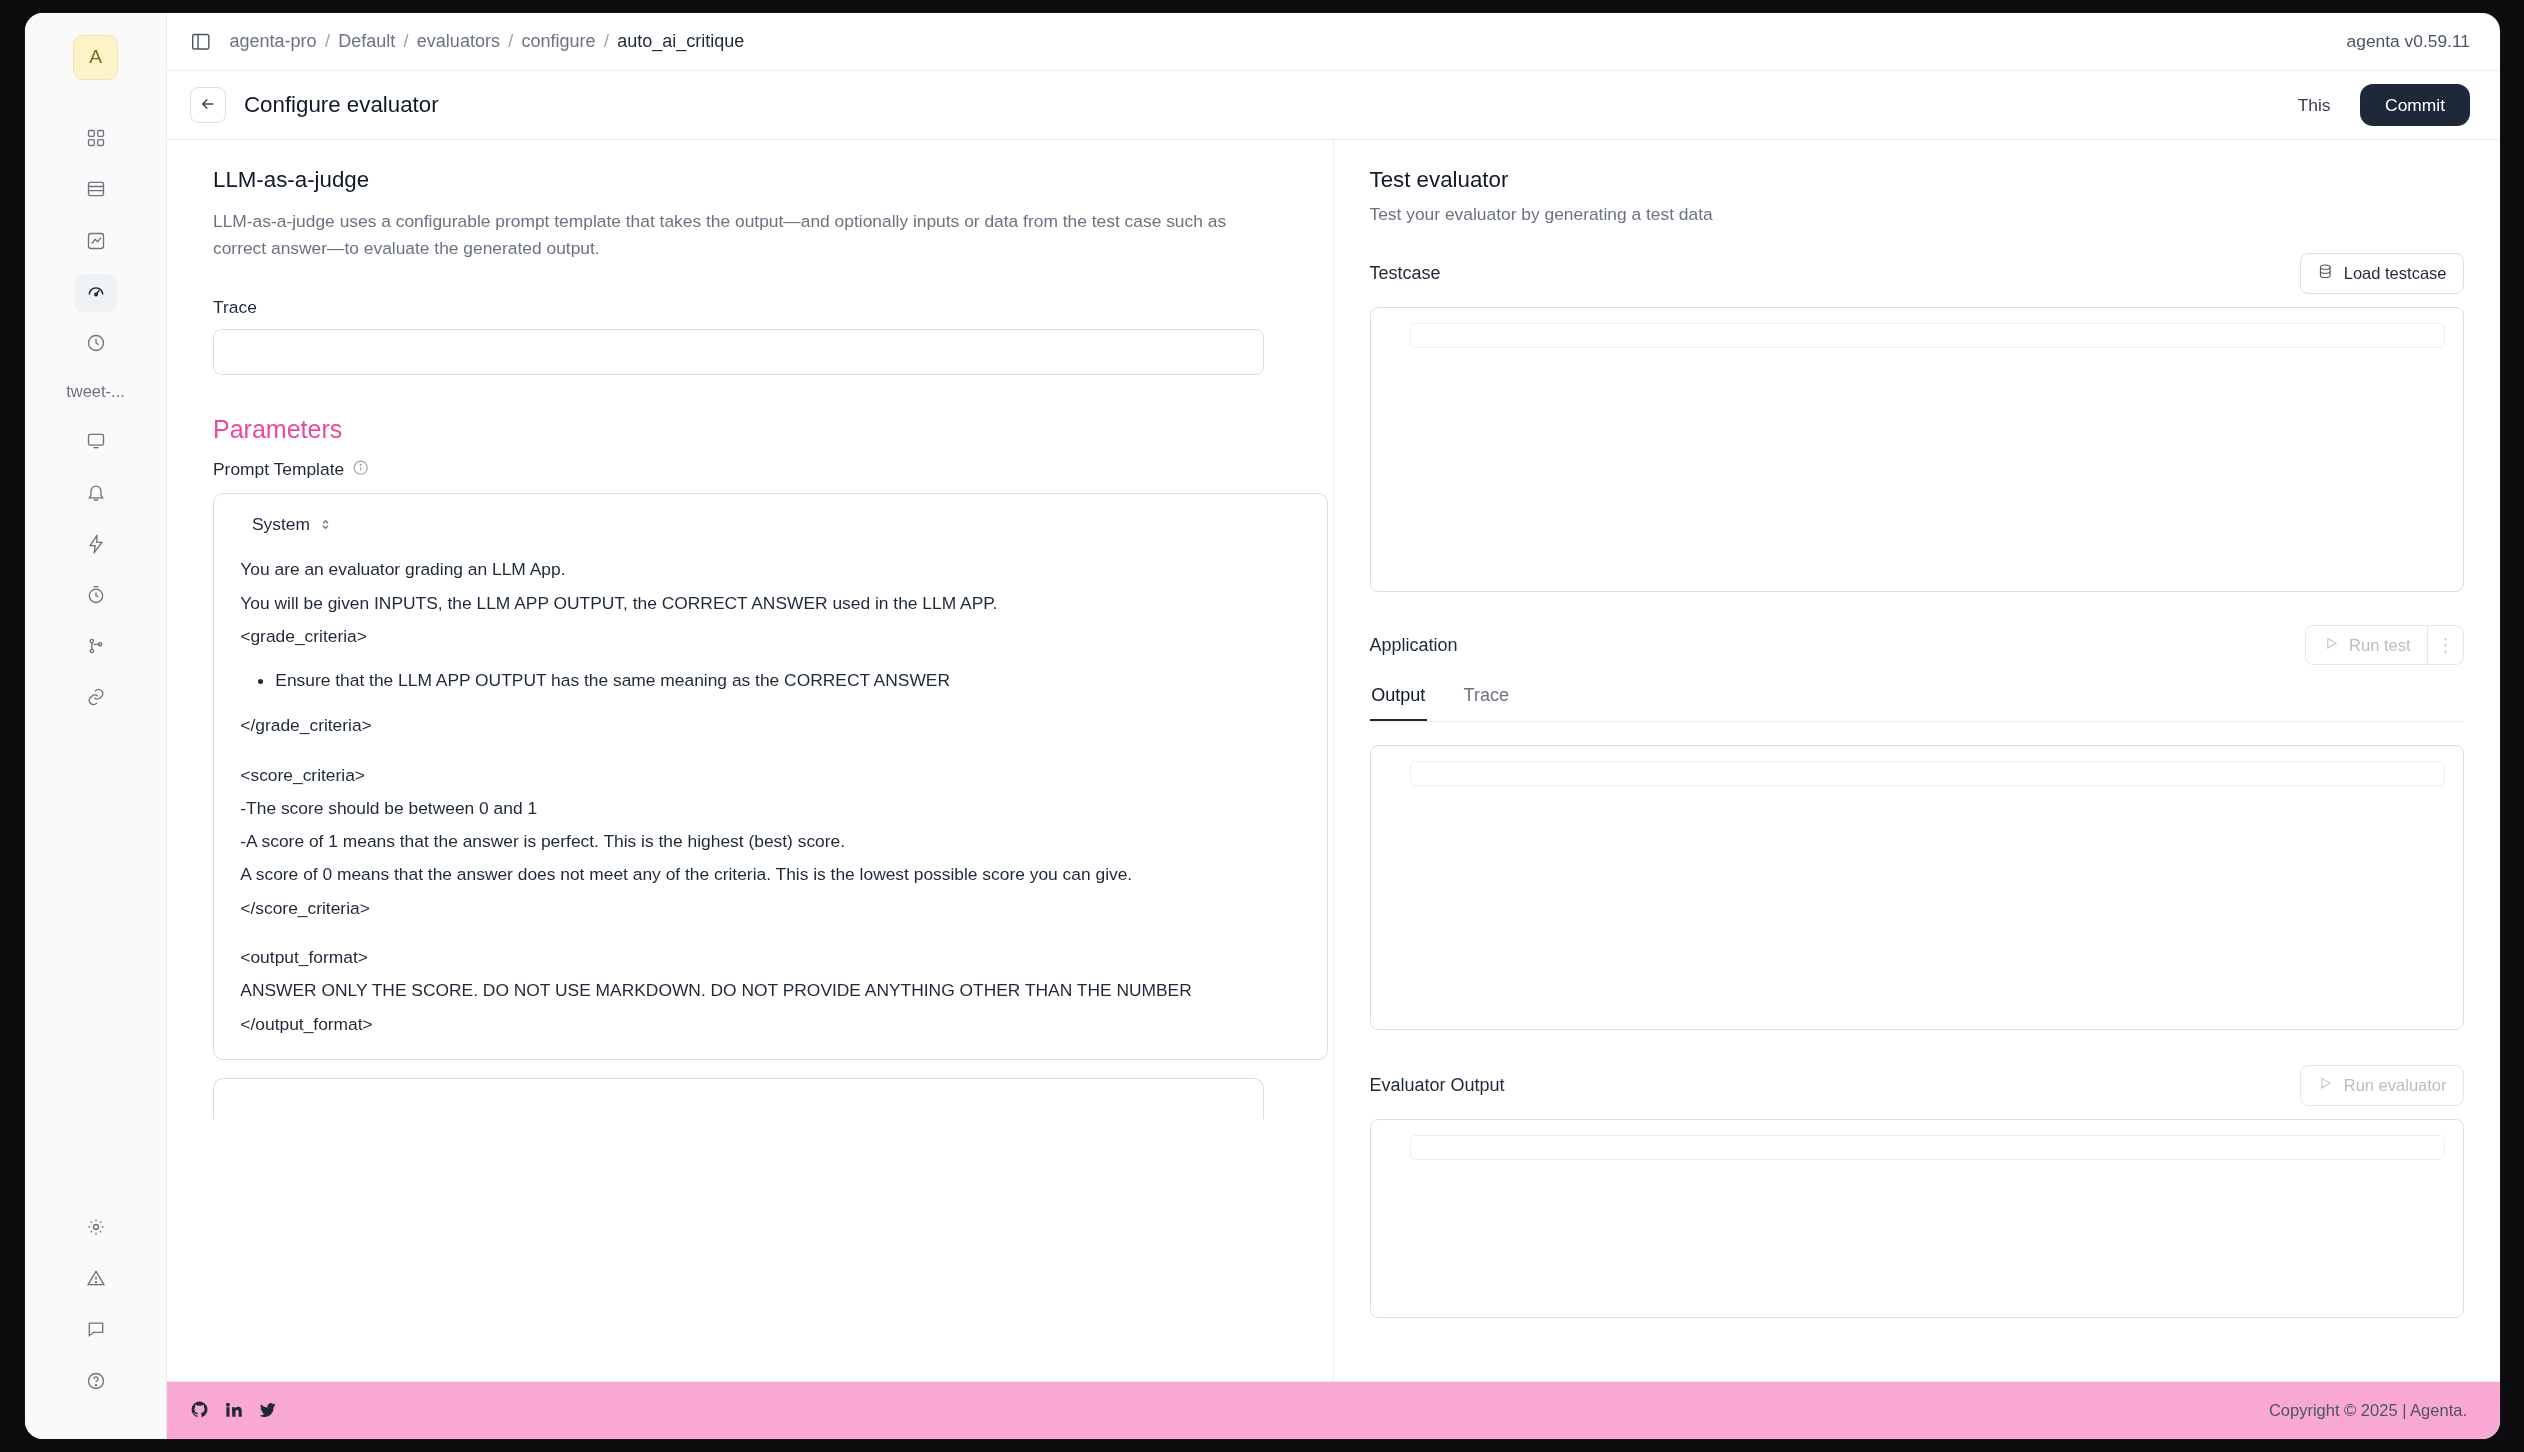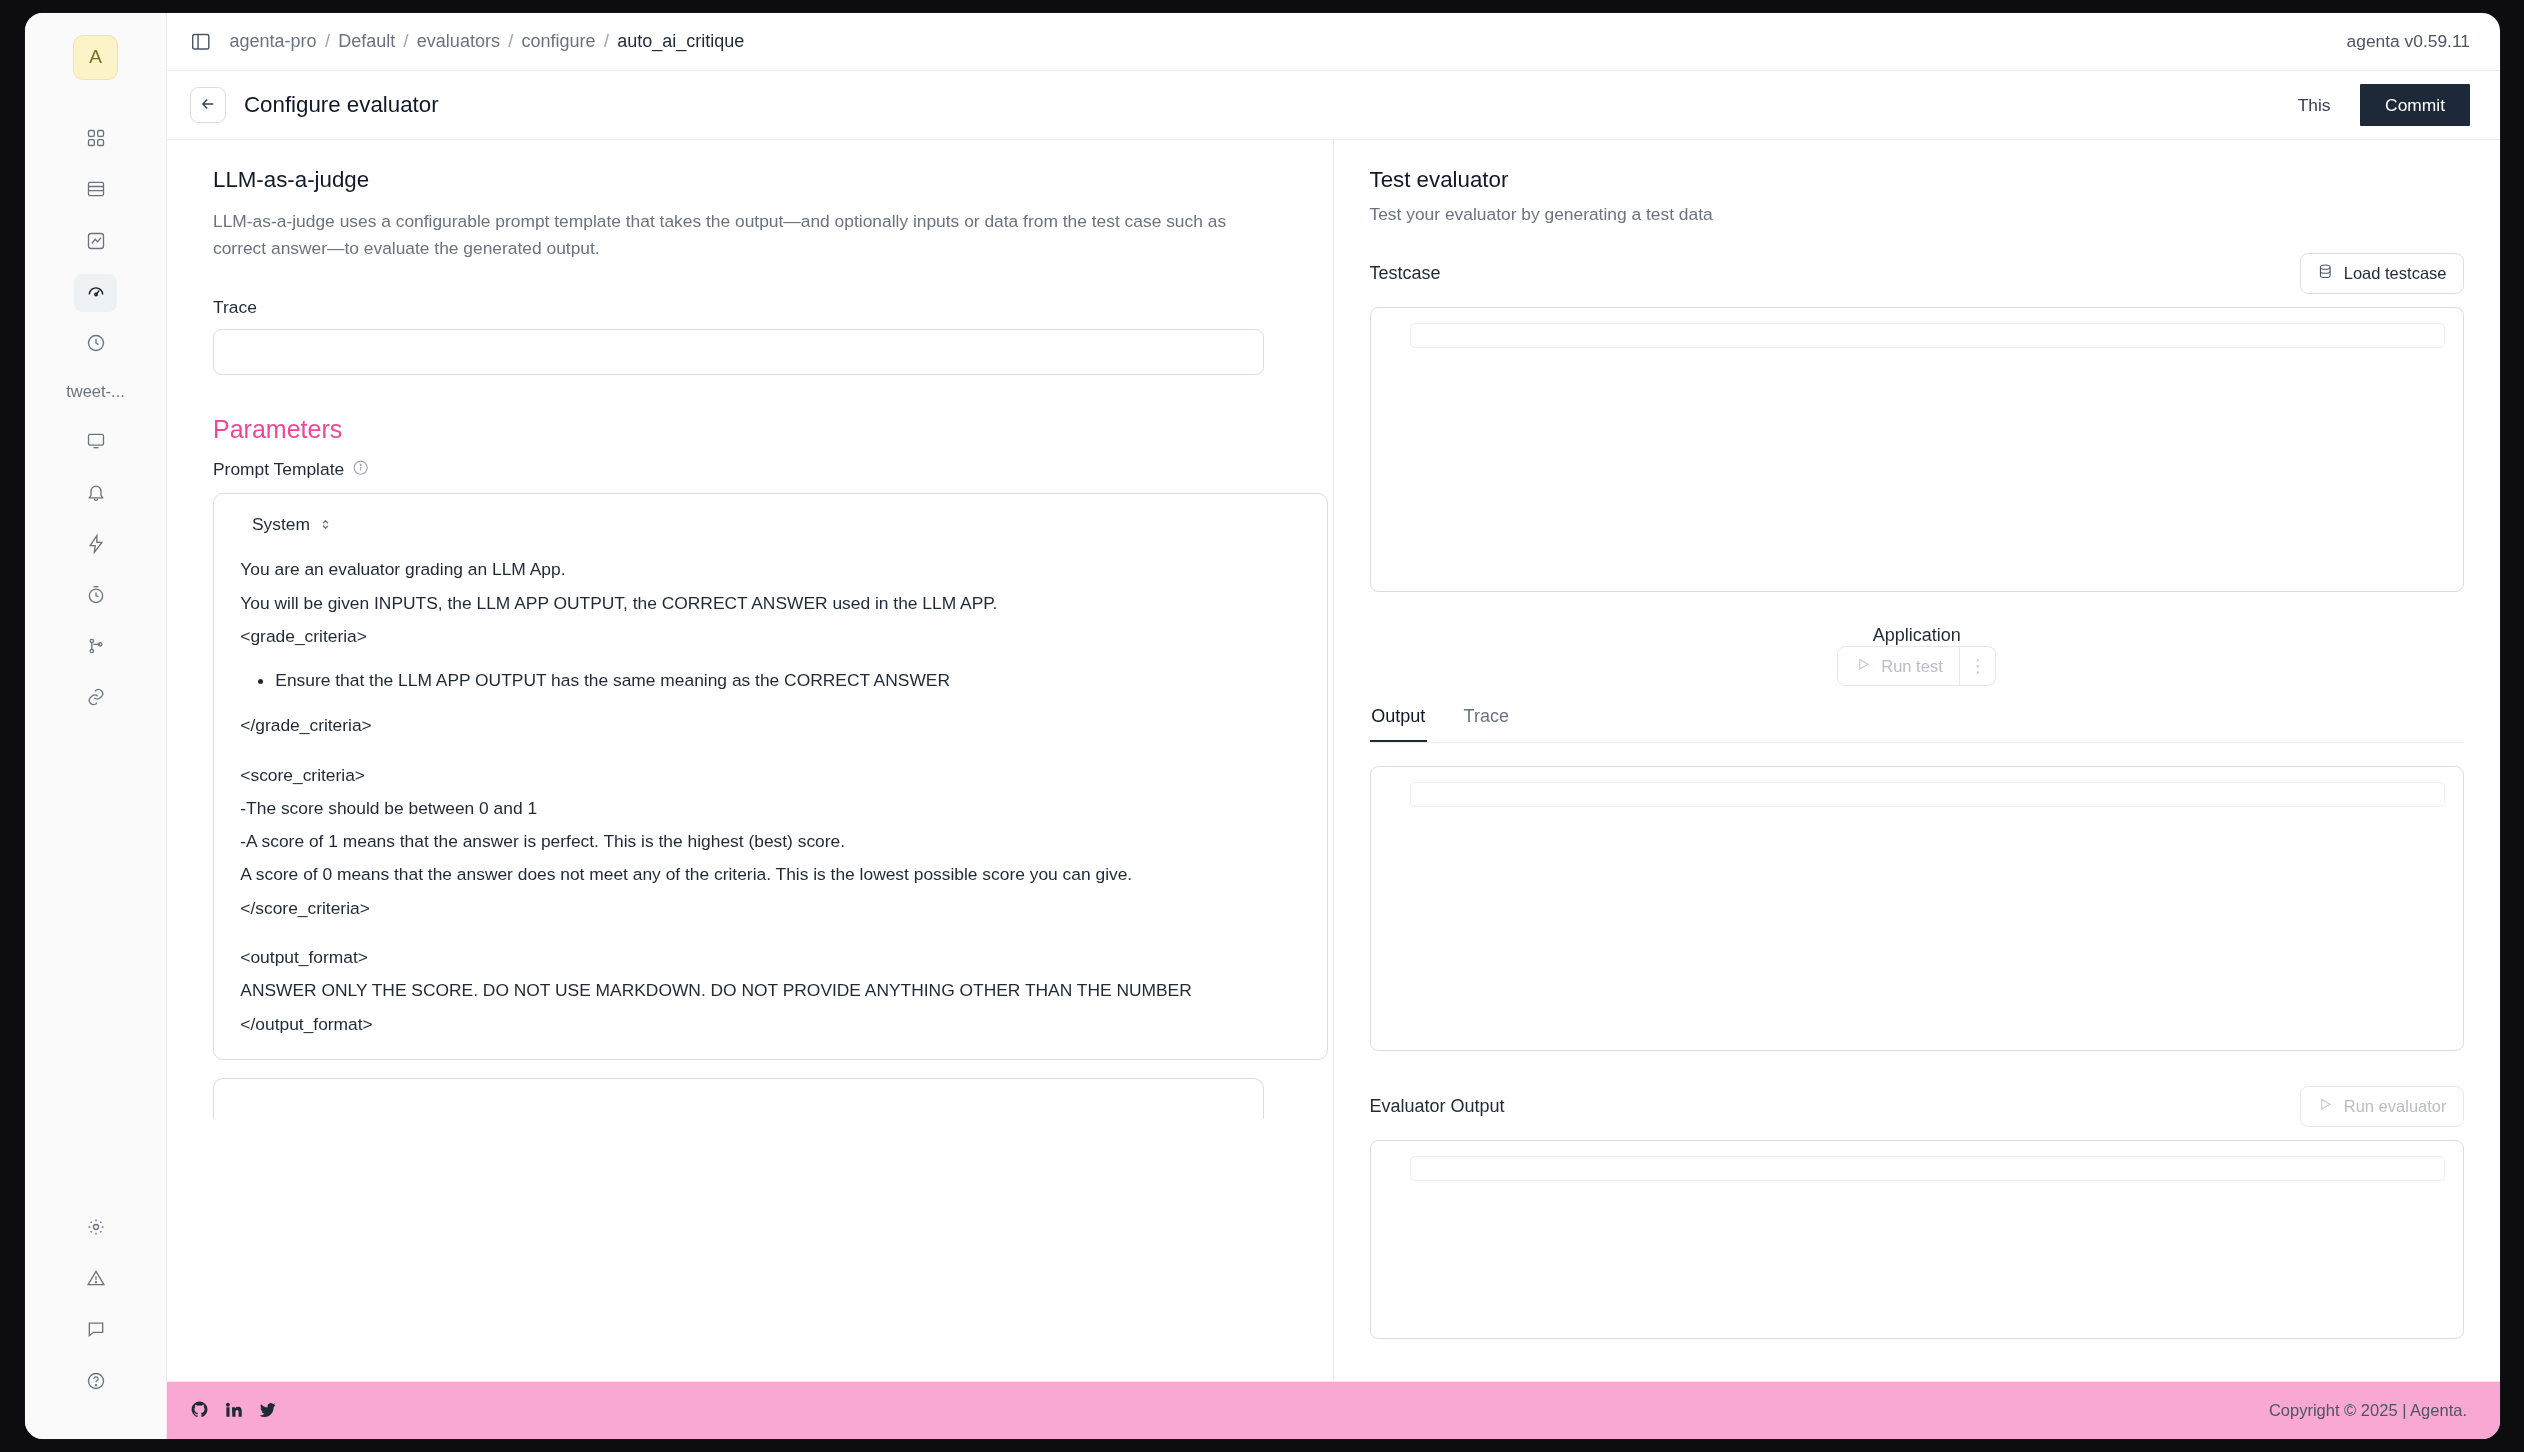--- a/index.html
+++ b/index.html
@@ -102,21 +102,21 @@
   }
   .back-btn svg { width: 18px; height: 18px; }
   .page-title { font-size: 22.3px; color: #111827; margin-left: 18px; font-weight: 500;}
   .head-actions { margin-left: auto; display: flex; align-items: center; gap: 18px; }
   .btn-text {
     font-size: 17.4px; color: #374151; background: transparent;
     border: none; padding: 8.3px 11.6px; border-radius: 6.6px; cursor: pointer;
   }
   .btn-primary {
     font-size: 17.4px; color: #ffffff; background: #1d2939;
-    border: none; padding: 10.8px 25px; border-radius: 1px; cursor: pointer;
+    border: none; padding: 10.8px 25px; border-radius: 13px; cursor: pointer;
   }
 
   .body { flex: 1 1 auto; display: flex; min-height: 0; }
 
   
   .left-col {
     flex: 1 1 50%;
     border-right: 0.8px solid #ebebeb;
     padding: 26.5px 46px 0 46px;
     overflow: hidden;
@@ -474,21 +474,21 @@
                   <path d="M5 12c0 1.7 3.1 3 7 3s7-1.3 7-3"></path>
                 </svg>
             </span>
             <span>Load testcase</span>
           </button>
         </div>
         <div class="io-box" style="height:285px;">
           <div class="io-inner"></div>
         </div>
 
-        <div class="row-between" style="margin-top:33px;flex-direction:column;">
+        <div class="row-between" style="margin-top:33px;">
           <span class="row-label">Application</span>
           <div class="btn-group">
             <button class="btn-outline disabled">
               <span>
                 <svg viewBox="0 0 24 24" fill="none" stroke="currentColor" stroke-width="1.6">
                     <polygon points="7,5 19,12 7,19"></polygon>
                   </svg>
               </span>
               <span>Run test</span>
             </button>

